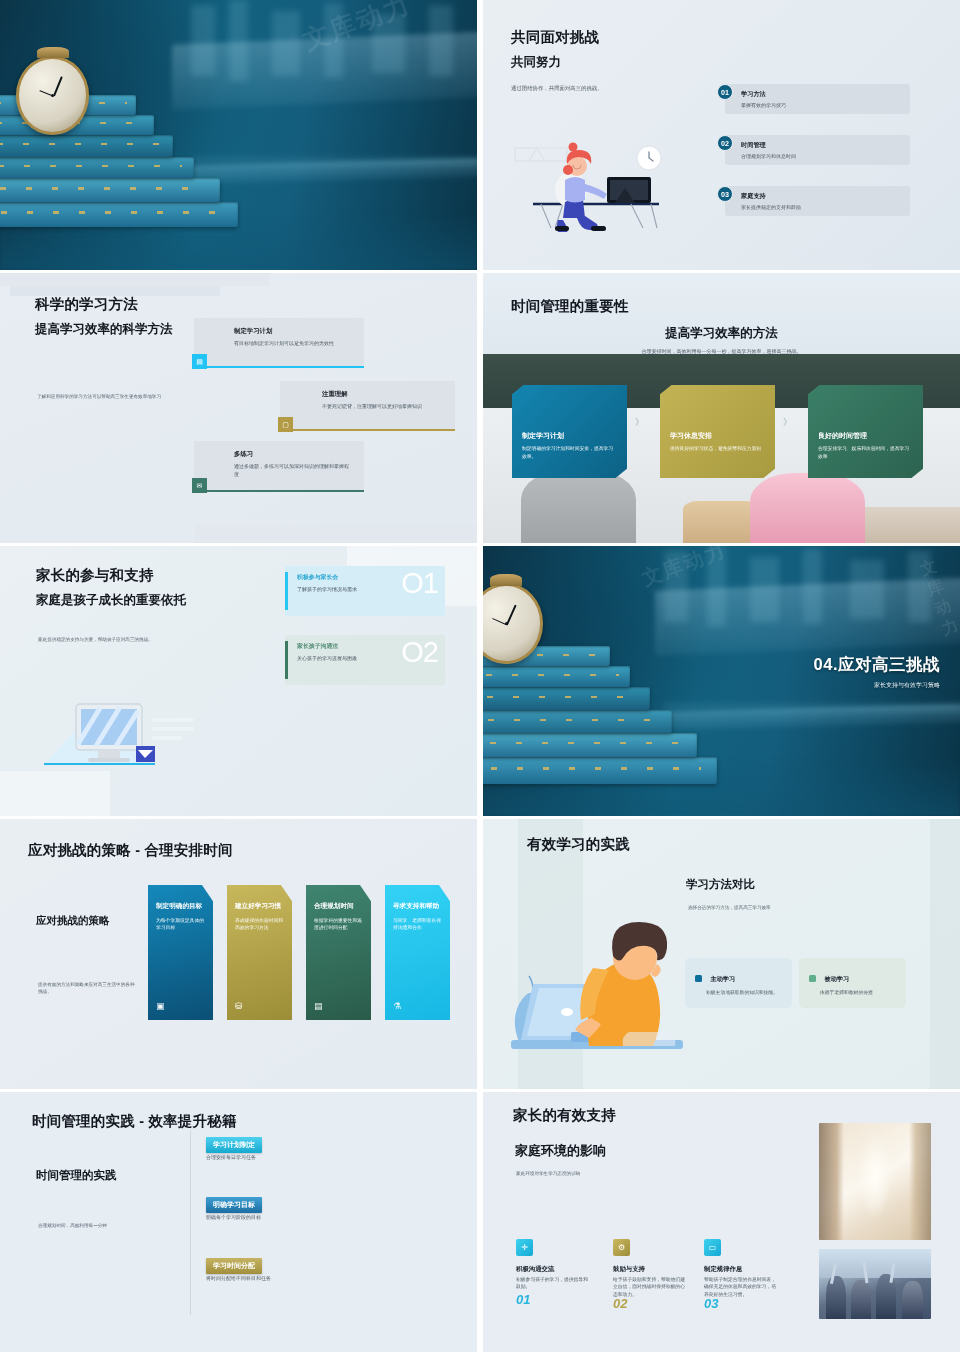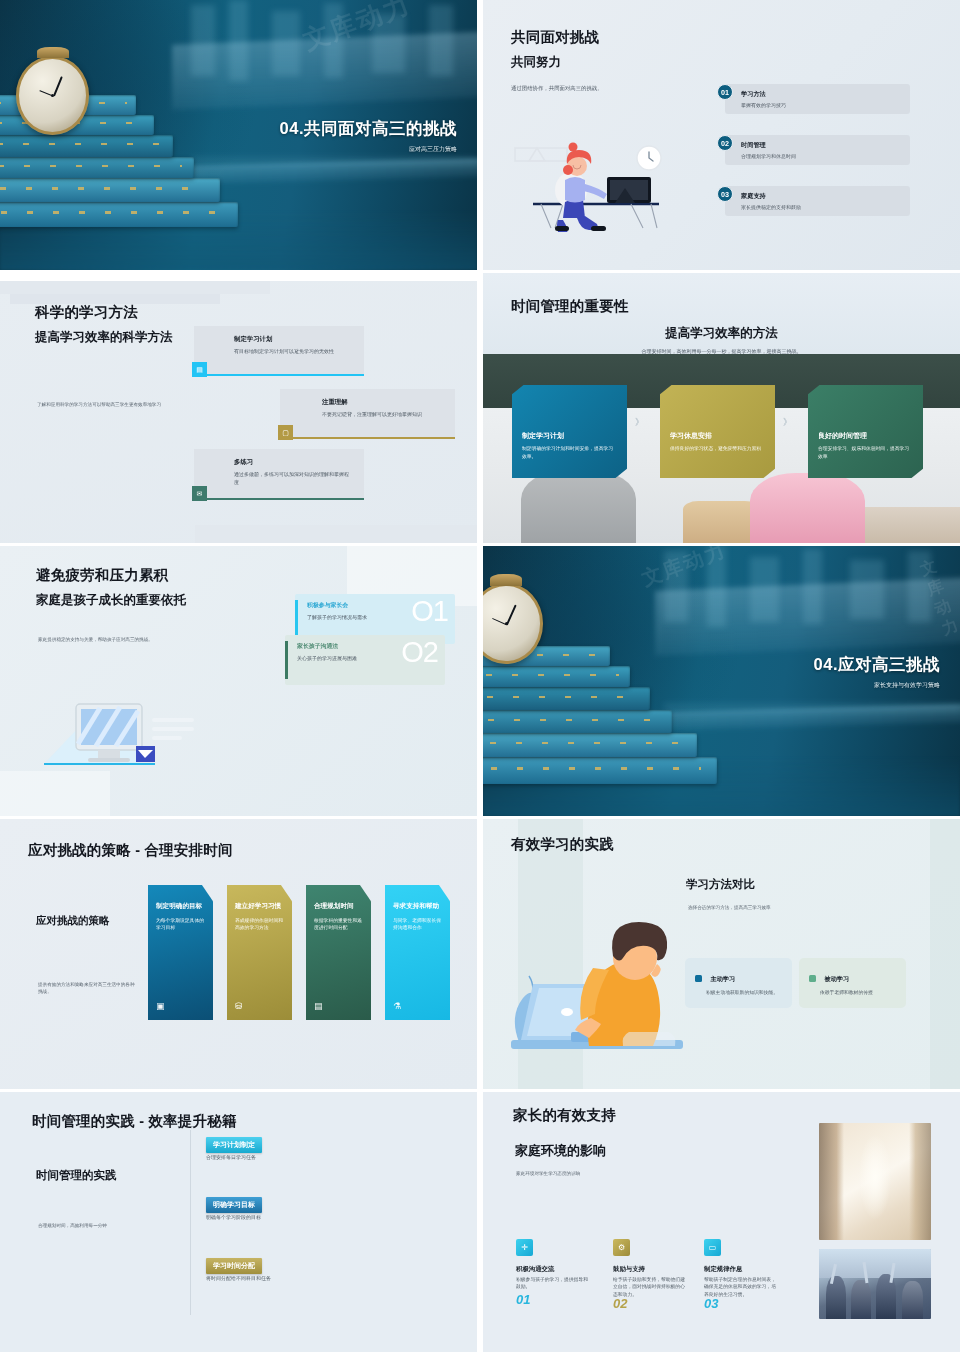--- a/index.html
+++ b/index.html
@@ -67,21 +67,21 @@
      border:1.6px solid #e9eef3; position:relative; z-index:3; flex:0 0 auto; }
   .s2card { background:#d7dde4; border-radius:3px; margin-left:-8px; padding:6px 8px 6px 16px;
      width:185px; min-height:29px; }
   .s2card .t { font-size:6.2px; font-weight:bold; color:#1a222c; }
   .s2card .d { font-size:5px; color:#4c5660; margin-top:3px; }
 
   
   .ill2 { position:absolute; left:28px; top:128px; width:170px; height:105px; }
 
   
-  .s3 { background:linear-gradient(160deg,#e7edf2,#e3eaf0);margin-top:8px; }
+  .s3 { background:linear-gradient(160deg,#e7edf2,#e3eaf0); }
   .s3card { position:absolute; background:#dde2e8; }
   .s3card .t { font-size:6.4px; font-weight:bold; color:#161d25; }
   .s3card .d { font-size:5px; color:#4d5862; margin-top:4px; line-height:1.55; }
   .s3bar { position:absolute; height:2.2px; }
   .s3ic { position:absolute; width:15px; height:15px; display:flex; align-items:center;
      justify-content:center; color:#fff; font-size:7px; }
 
   
   .s4 { background:#dfe7ee; }
   .s4photo{position:absolute;left:0;right:0;bottom:0;height:56%;
@@ -170,24 +170,20 @@
       <div class="book" style="width:72%;height:12%;bottom:55%;background:linear-gradient(180deg,#3ba0bf,#1f6a8c);"></div>
       <div class="book" style="width:64%;height:12%;bottom:67%;background:linear-gradient(180deg,#45a6c4,#246f92);"></div>
       <div class="clock">
         <div class="bell"></div>
         <div class="hand" style="left:50%;top:22%;width:1.6px;height:29%;transform-origin:bottom center;transform:rotate(22deg);"></div>
         <div class="hand" style="left:50%;top:30%;width:1.3px;height:21%;transform-origin:bottom center;transform:rotate(-68deg);"></div>
         <div class="pin"></div>
       </div>
     </div>
 
-    <div class="cover-title" style="right:20px;top:118px;">
-      <div class="ct">04.共同面对高三的挑战</div>
-      <div class="cs">应对高三压力策略</div>
-    </div>
   </div>
 
   <div class="slide s2">
     <div style="position:absolute;left:28px;top:28px;">
       <div class="h1">共同面对挑战</div>
       <div class="h2" style="margin-top:7px;">共同努力</div>
       <div class="sub" style="margin-top:13px;">通过团结协作，共同面对高三的挑战。</div>
     </div>
 
     <div class="ill2">
@@ -305,21 +301,21 @@
       <div class="t">良好的时间管理</div>
       <div class="d">合理安排学习、娱乐和休息时间，提高学习效率</div>
     </div>
   </div>
 
   <div class="slide s5">
     <div style="position:absolute;right:0;top:0;width:130px;height:60px;background:rgba(255,255,255,.45);"></div>
     <div style="position:absolute;left:0;bottom:0;width:110px;height:45px;background:rgba(255,255,255,.4);"></div>
 
     <div style="position:absolute;left:36px;top:20px;width:160px;">
-      <div class="h1">避免疲劳和压力累积</div>
+      <div class="h1">家长的参与和支持</div>
       <div class="h2" style="margin-top:7px;line-height:1.35;">家庭是孩子成长的重要依托</div>
     </div>
     <div class="tiny" style="position:absolute;left:38px;top:90px;width:160px;">家庭提供稳定的支持与关爱，帮助孩子应对高三的挑战。</div>
 
     <div class="ill5">
       <svg viewBox="0 0 175 90" width="175" height="90">
         <path d="M4 78 L40 40 L100 40 L100 78 Z" fill="#dcf0fb"></path>
         <rect x="36" y="18" width="66" height="46" rx="4" fill="#e8eef2" stroke="#cdd7de" stroke-width="1.4"></rect>
         <rect x="41" y="23" width="56" height="36" fill="#a8cdf2"></rect>
         <g stroke="#dcecfd" stroke-width="5">
@@ -333,21 +329,21 @@
         <g fill="#eef3f7">
             <rect x="112" y="32" width="42" height="4" rx="2"></rect>
           <rect x="112" y="41" width="42" height="4" rx="2"></rect>
           <rect x="112" y="50" width="30" height="4" rx="2"></rect>
           </g>
         <rect x="96" y="60" width="19" height="16" fill="#3a4cc0"></rect>
         <path d="M98 64 L105 72 L113 64 Z" fill="#fff"></path>
       </svg>
     </div>
 
-    <div class="s5card" style="left:285px;top:48px;background:#d4edf6;margin-left:10px;">
+    <div class="s5card" style="left:285px;top:20px;background:#d4edf6;">
       <div class="bar" style="background:#28c6f0;"></div>
       <div class="t" style="color:#2fa9d4;">积极参与家长会</div>
       <div class="d">了解孩子的学习情况与需求</div>
       <div class="n">O1</div>
     </div>
     <div class="s5card" style="left:285px;top:89px;background:#dde9e6;">
       <div class="bar" style="background:#3c7a63;"></div>
       <div class="t" style="color:#4d8a72;">家长孩子沟通法</div>
       <div class="d">关心孩子的学习进展与困难</div>
       <div class="n">O2</div>
@@ -415,21 +411,21 @@
       <div class="t">寻求支持和帮助</div>
       <div class="d">与同学、老师和家长保持沟通和合作</div>
       <div class="ic">⚗</div>
     </div>
   </div>
 
   <div class="slide s8">
     <div class="s8stripe" style="left:35px;width:65px;"></div>
     <div class="s8stripe" style="right:0;width:30px;"></div>
 
-    <div class="h1" style="position:absolute;left:28px;top:16px;">有效学习的实践</div>
+    <div class="h1" style="position:absolute;left:44px;top:16px;">有效学习的实践</div>
     <div class="h2" style="position:absolute;left:203px;top:58px;font-size:11.5px;">学习方法对比</div>
     <div class="tiny" style="position:absolute;left:205px;top:85px;width:210px;">选择合适的学习方法，提高高三学习效率</div>
 
     <div class="ill8">
       <svg viewBox="0 0 185 140" width="185" height="140">
         <path d="M14 128 q-10 -26 4 -44 q10 -12 18 4 q8 16 0 40 Z" fill="#8fc0e8"></path>
         <path d="M24 96 q8 -22 0 -34" stroke="#6fa8d8" stroke-width="1.4" fill="none"></path>
         <path d="M28 70 L108 70 L96 126 L16 126 Z" fill="#aed3f2"></path>
         <path d="M34 74 L104 74 L94 122 L22 122 Z" fill="#c7e2f7"></path>
         <ellipse cx="62" cy="98" rx="6" ry="4" fill="#fff"></ellipse>

